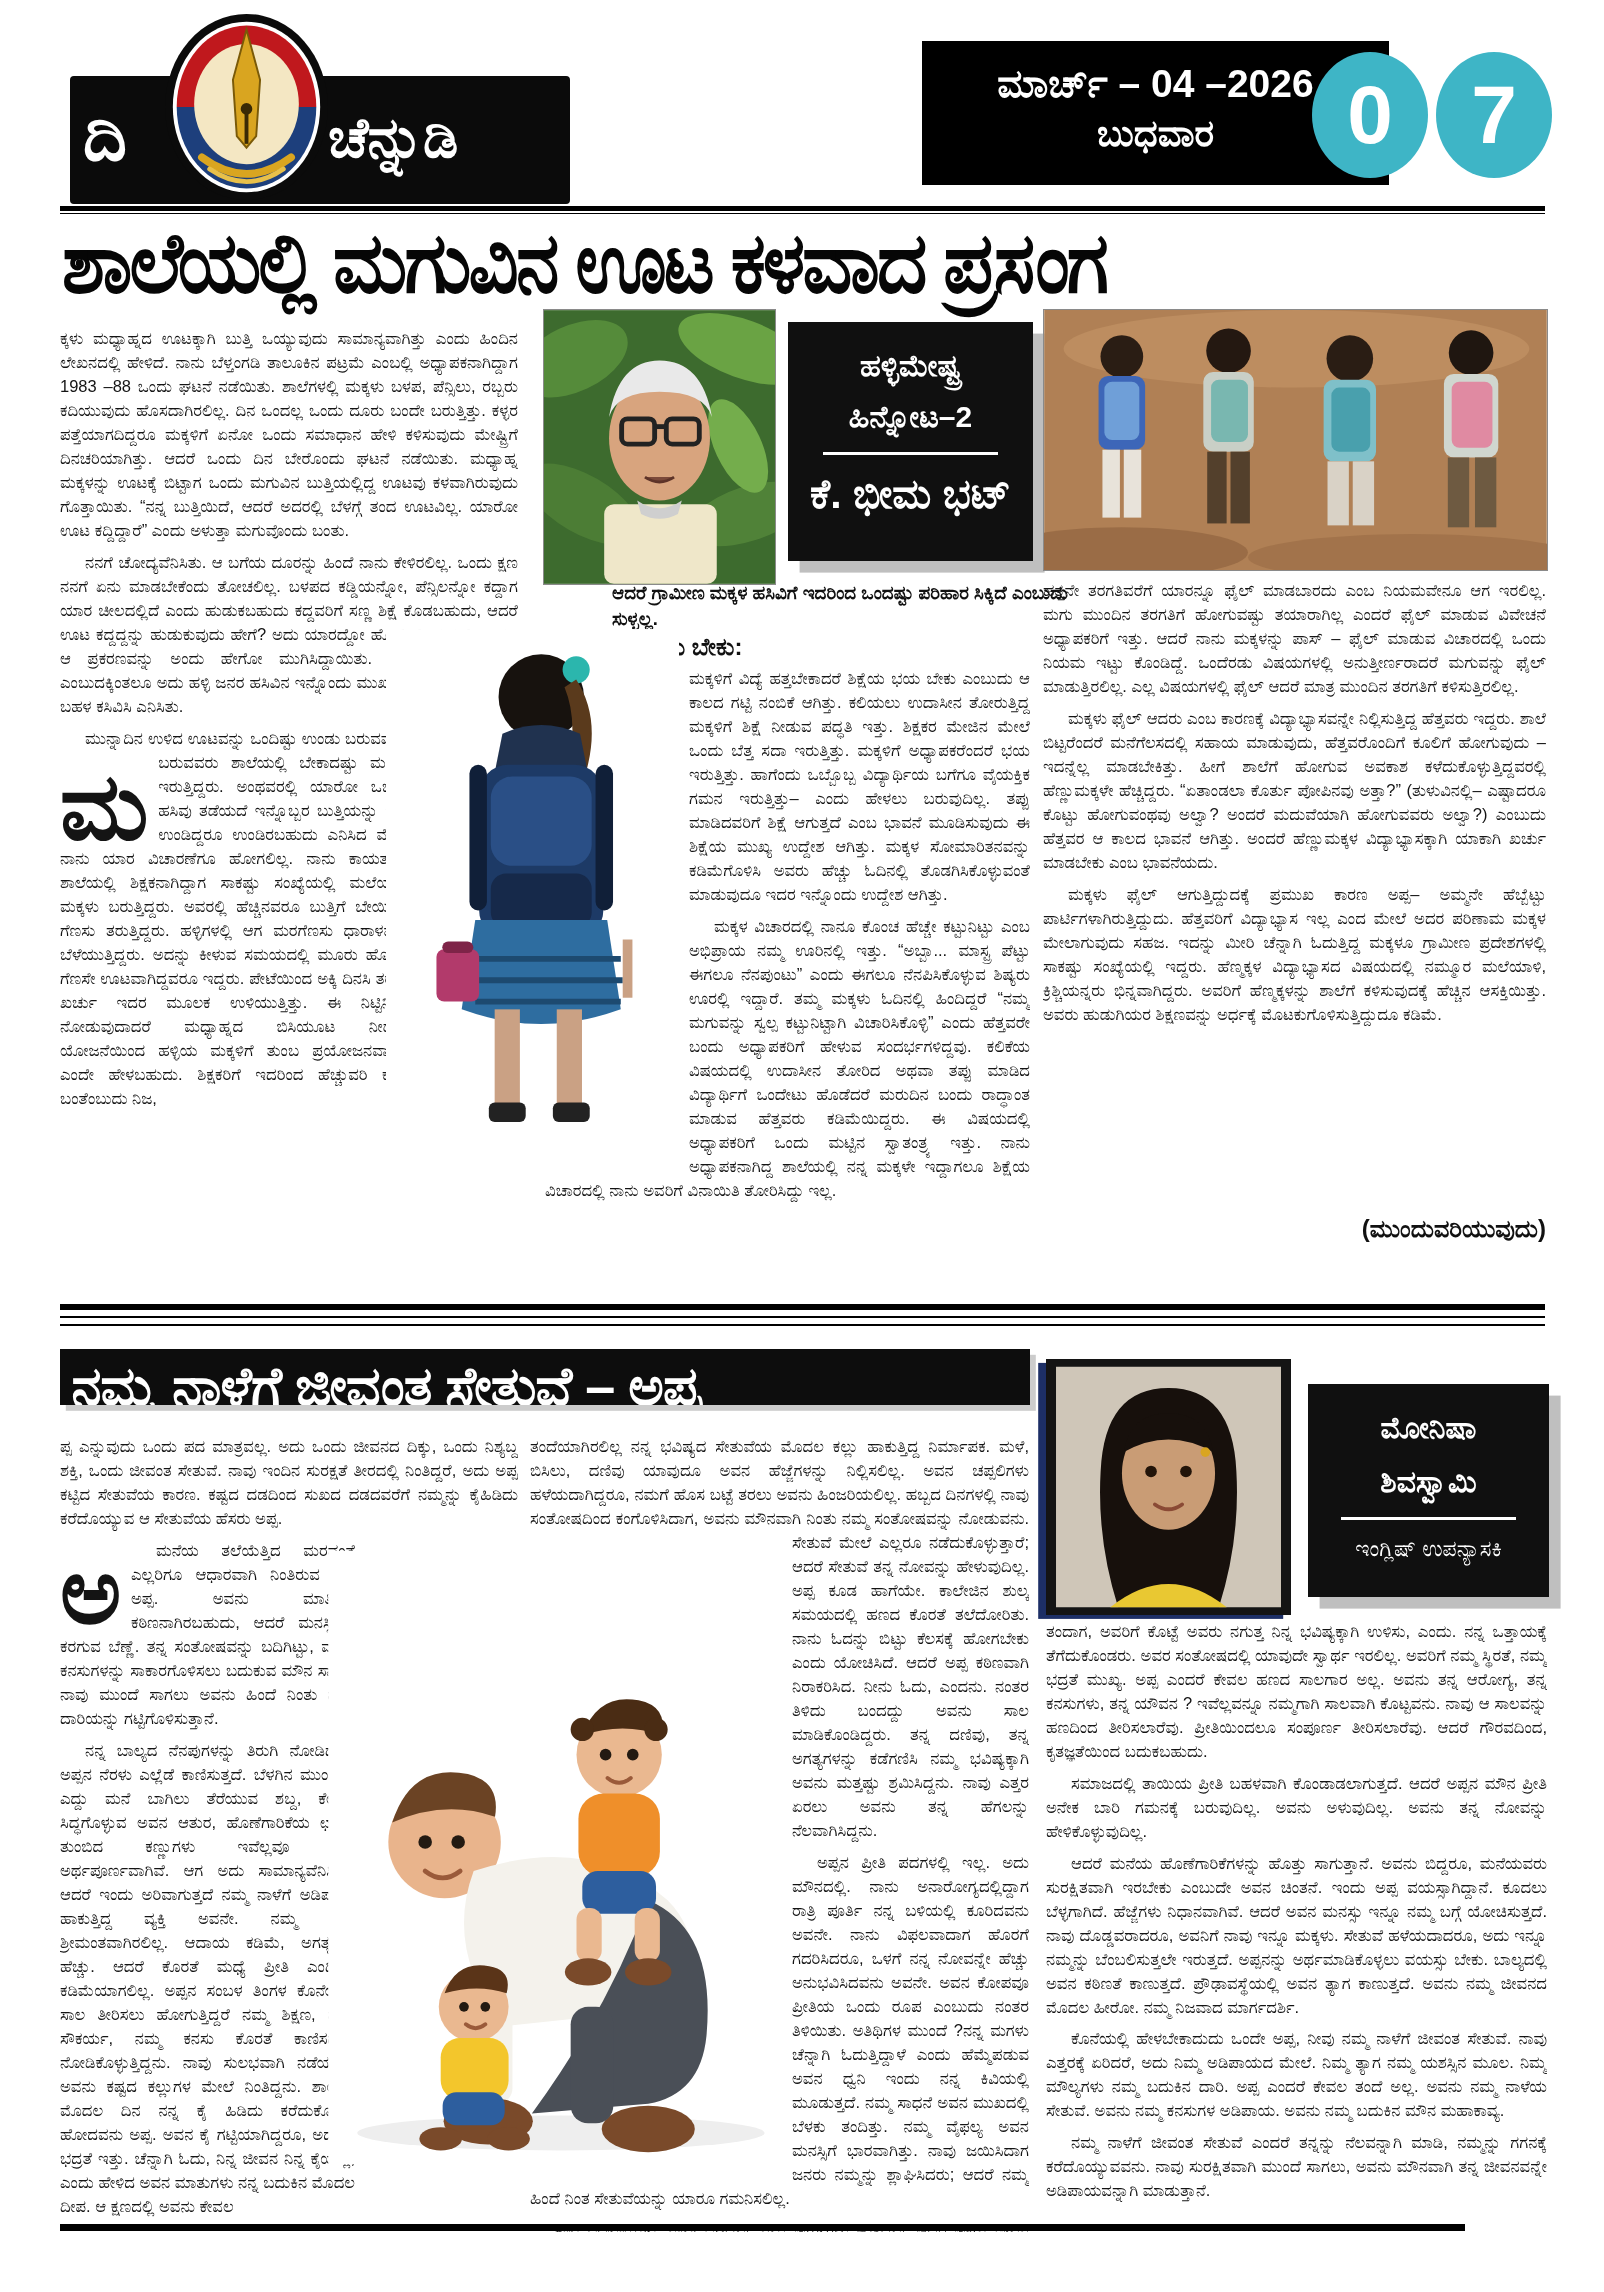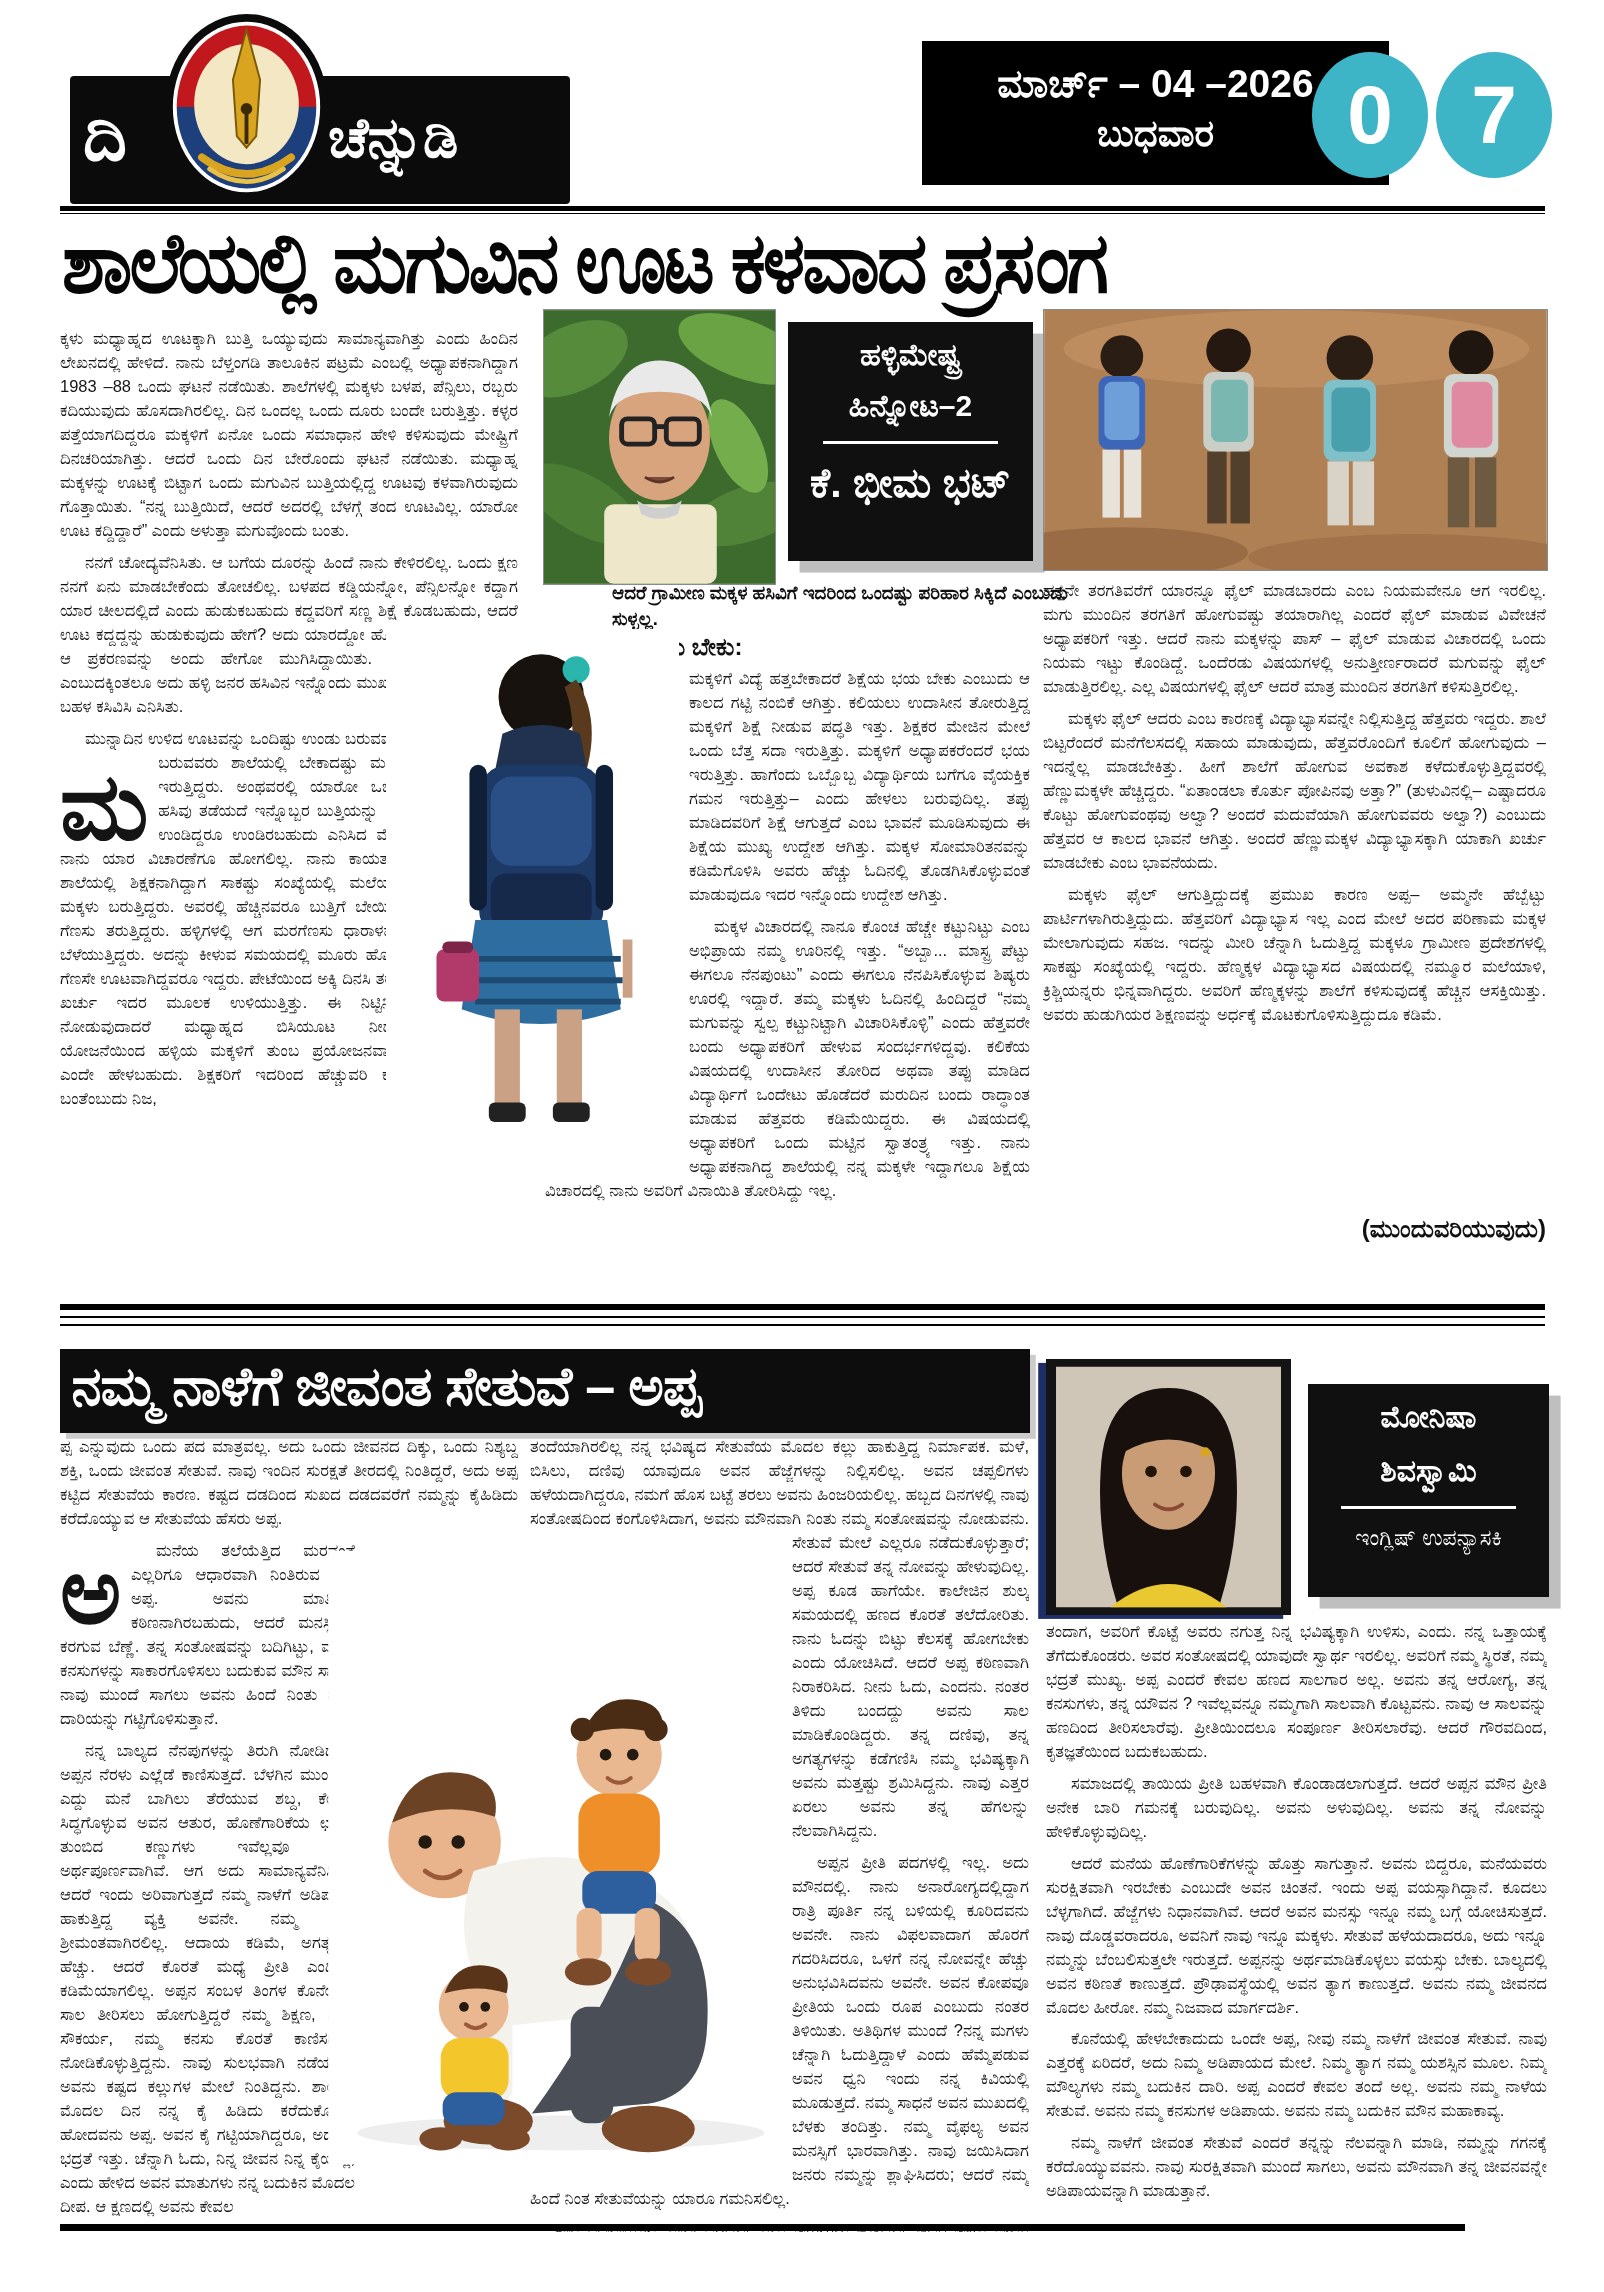--- a/index.html
+++ b/index.html
@@ -23,25 +23,25 @@
   .headline1{left:62px;top:221px;width:1483px;font-size:78px;font-weight:900;letter-spacing:-2.9px;
              color:#060606;line-height:1.02;transform:scaleY(1.08);transform-origin:top left;white-space:nowrap;}
   
   .col{text-align:justify;font-size:16.5px;line-height:24px;color:#141414;overflow:hidden;}
   .col p{margin:0 0 7.8px 0;text-indent:25px;}
   .col p.nodent{text-indent:0;}
   .dropcap{float:left;font-size:93px;line-height:76px;font-weight:bold;padding:3.9px 9.7px 0 0;}
   .caption{font-weight:600;font-size:18.4px;line-height:26px;}
   .subhead{font-size:24px;font-weight:800;}
   .bylinebox{background:#101010;box-shadow:11.6px 11.6px 0 #bfbfbf;color:#fff;text-align:center;}
-  .bylinebox .series{font-size:30px;font-weight:800;line-height:39px;margin-top:13px;}
+  .bylinebox .series{font-size:30px;font-weight:800;line-height:39px;margin-top:24px;}
   .bylinebox .divider{width:175px;height:3.9px;background:#fff;margin:15.5px auto;}
   .bylinebox .author{font-size:41px;font-weight:700;}
   .continuation{font-size:24px;font-weight:800;text-align:right;}
-  .banner2{left:60px;top:1349px;width:970px;height:84px;background:#0d0d0d;color:#fff;
+  .banner2{left:60px;top:1349px;width:970px;height:56px;background:#0d0d0d;color:#fff;
            font-size:54px;font-weight:800;line-height:74px;padding-left:11.6px;letter-spacing:-1px;
            box-shadow:5.8px 5.8px 0 #cccccc;white-space:nowrap;overflow:hidden;box-sizing:border-box;}
   .photoframe{border:1px solid #8a8a8a;overflow:hidden;}
   .womanframe{background:#141414;box-shadow:-7.8px 3.9px 0 #1d2f66;}
   .sep{left:60px;width:1485px;}
 </style>
 </head>
 <body>
 
 <div id="page">

